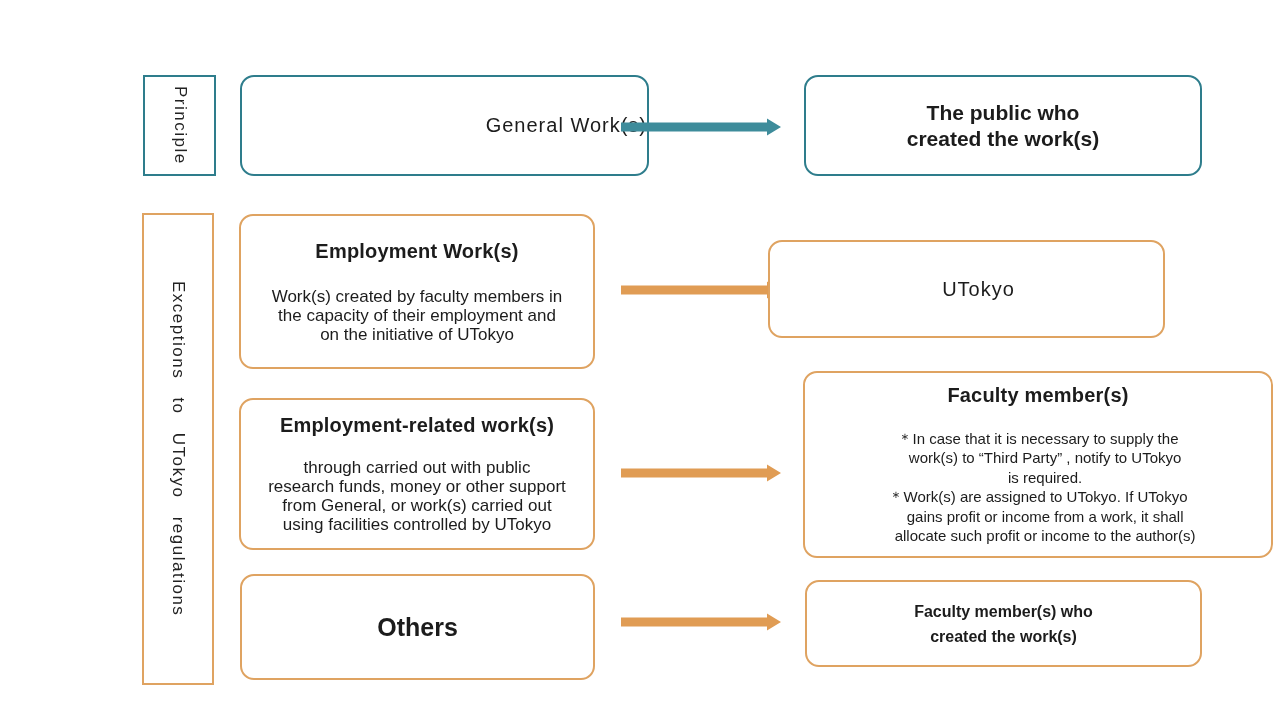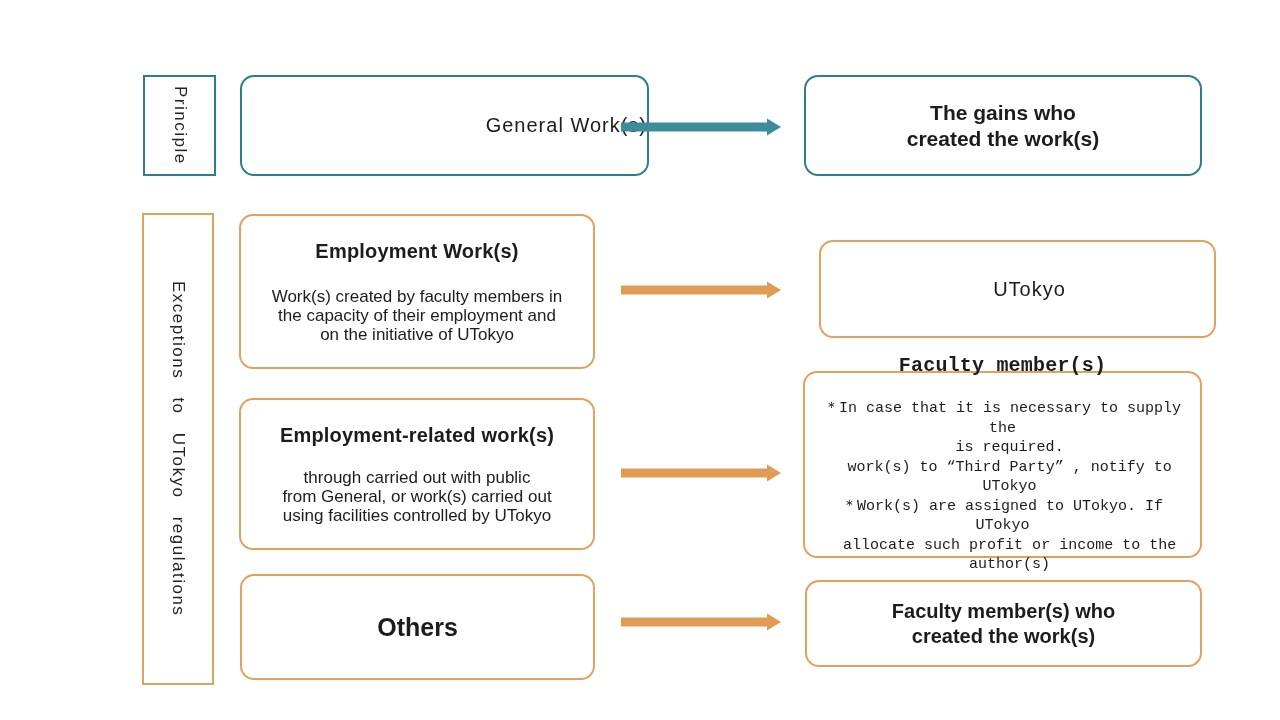--- a/index.html
+++ b/index.html
@@ -43,22 +43,22 @@
     white-space:nowrap;
   }
   .vtext.wide{word-spacing:12px;font-size:17px;}
   
   .b-r1l{left:240px;top:75px;width:409px;height:101px;align-items:flex-end;}
   .b-r2l{left:239px;top:214px;width:356px;height:155px;padding:6px 16px;}
   .b-r3l{left:239px;top:398px;width:356px;height:152px;padding:16px 14px;}
   .b-r4l{left:240px;top:574px;width:355px;height:106px;}
   
   .b-r1r{left:804px;top:75px;width:398px;height:101px;}
-  .b-r2r{left:819px;top:240px;width:397px;height:98px;padding-left:24px;}
-  .b-r3r{left:803px;top:371px;width:399px;height:187px;padding:6px 10px;font-family:Liberation Mono, monospace;}
+  .b-r2r{left:768px;top:240px;width:397px;height:98px;padding-left:24px;}
+  .b-r3r{left:803px;top:371px;width:470px;height:187px;padding:6px 10px;}
   .b-r4r{left:805px;top:580px;width:397px;height:87px;}
   
   .sb-principle{left:143px;top:75px;width:73px;height:101px;border-color:#2e7d8c;}
   .sb-exceptions{left:142px;top:213px;width:72px;height:472px;border-color:#dfa361;}
   
   .title-reg{font-size:20px;font-weight:400;letter-spacing:1px;}
   .title-bold{font-size:20px;font-weight:700;letter-spacing:0.2px;}
   .title-bold-lg{font-size:21px;font-weight:700;line-height:26px;}
   .title-others{font-size:25px;font-weight:700;}
   .body-text{font-size:17px;line-height:19px;margin-top:11px;}
@@ -91,21 +91,21 @@
         <div>General Work(s)</div>
       </div>
   </div>
   <div class="arrow a-r1">
     <svg width="160" height="30" viewBox="0 0 160 30">
       <path class="fill-teal" d="M0,10.5 H146 V6.5 L160,15 L146,23.5 V19.5 H0 Z"></path>
     </svg>
   </div>
   <div class="box teal b-r1r">
     <div class="title-bold-lg">
-        <div>The gains who</div>
+        <div>The public who</div>
         <div>created the work(s)</div>
       </div>
   </div>
 
   <div class="box orange b-r2l">
     <div class="title-bold">
         <div>Employment Work(s)</div>
       </div>
     <div class="body-text">
         <div>Work(s) created by faculty members in</div>
@@ -123,56 +123,58 @@
         <div>UTokyo</div>
       </div>
   </div>
 
   <div class="box orange b-r3l">
     <div class="title-bold">
         <div>Employment-related work(s)</div>
       </div>
     <div class="body-text" style="margin-top:8px;">
         <div>through carried out with public</div>
+        <div>research funds, money or other support</div>
         <div>from General, or work(s) carried out</div>
         <div>using facilities controlled by UTokyo</div>
       </div>
   </div>
   <div class="arrow a-r3">
     <svg width="160" height="30" viewBox="0 0 160 30">
       <path class="fill-orange" d="M0,10.5 H146 V6.5 L160,15 L146,23.5 V19.5 H0 Z"></path>
     </svg>
   </div>
   <div class="box orange b-r3r">
     <div class="title-bold">
         <div>Faculty member(s)</div>
       </div>
     <div class="notes">
       <div class="note">
           <div>＊In case that it is necessary to supply the</div>
+          <div>work(s) to “Third Party” , notify to UTokyo</div>
           <div>is required.</div>
-          <div>work(s) to “Third Party” , notify to UTokyo</div>
         </div>
       <div class="note">
           <div>＊Work(s) are assigned to UTokyo. If UTokyo</div>
+          <div>gains profit or income from a work, it shall</div>
           <div>allocate such profit or income to the author(s)</div>
         </div>
     </div>
   </div>
 
   <div class="box orange b-r4l">
     <div class="title-others">
         <div>Others</div>
       </div>
   </div>
   <div class="arrow a-r4">
     <svg width="160" height="30" viewBox="0 0 160 30">
       <path class="fill-orange" d="M0,10.5 H146 V6.5 L160,15 L146,23.5 V19.5 H0 Z"></path>
     </svg>
   </div>
   <div class="box orange b-r4r">
-    <div class="title-bold-lg" style="font-size:20px;line-height:25px;">
+    <div class="title-bold-lg" style="font-size:16px;line-height:25px;">
         <div>Faculty member(s) who</div>
         <div>created the work(s)</div>
       </div>
   </div>
 
 </div>
 
 </body></html>

